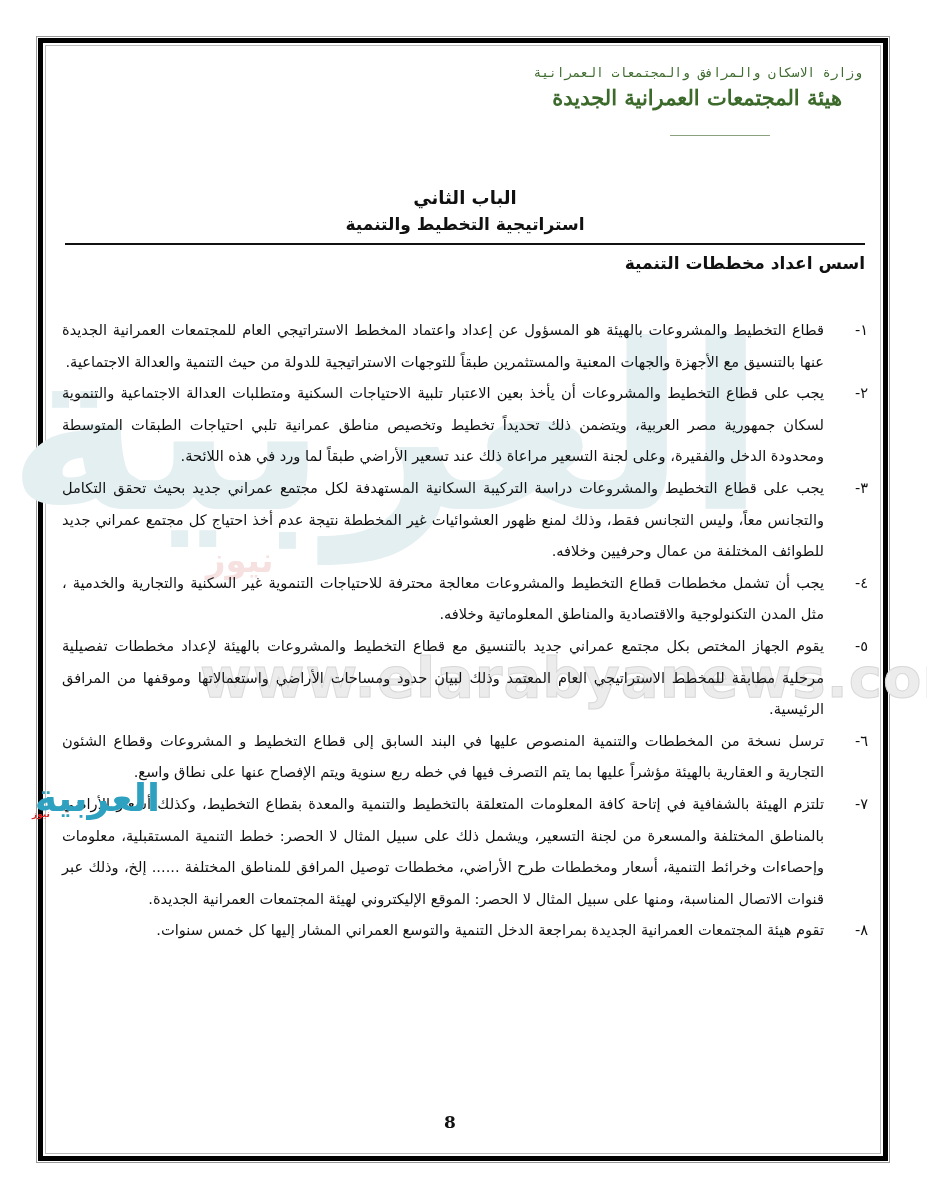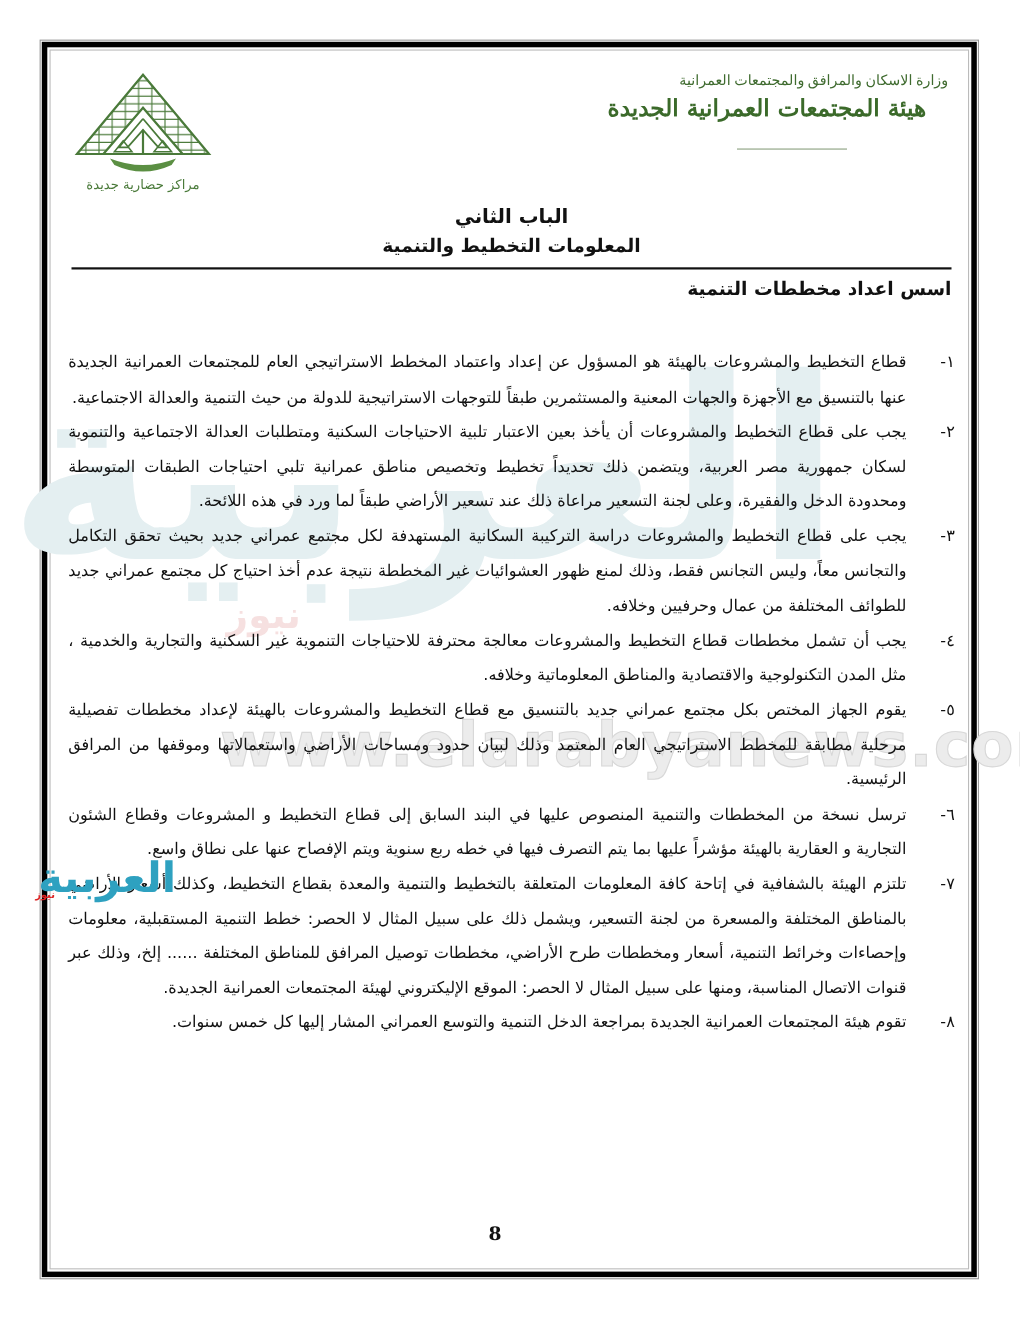--- a/index.html
+++ b/index.html
@@ -25,21 +25,21 @@
             letter-spacing: 1px; z-index: 0; -webkit-text-stroke: 1px #d8d8d8; }
   .wm-logo { position: absolute; left: 30px; top: 775px; width: 130px; height: 46px; z-index: 3;
              direction: rtl; }
   .wm-logo .a { font-weight: bold; font-size: 38px; line-height: 46px; color: #2ea1c0; }
   .wm-logo .c { position: absolute; left: 2px; top: 34px; font-size: 9px; font-weight: bold; color: #d22; }
 
   
   .header { position: absolute; left: 60px; top: 55px; width: 810px; height: 125px; z-index: 2; }
   .logo { position: absolute; left: 0; top: 5px; width: 140px; height: 118px; }
   .ministry { position: absolute; right: 8px; top: 10px; direction: rtl; text-align: right;
-              font-size: 13px; color: #3f6b2f; font-family: Liberation Serif, serif; }
+              font-size: 13px; color: #3f6b2f; font-family: Liberation Mono, monospace; }
   .authority { position: absolute; right: 28px; top: 30px; direction: rtl; text-align: left;
                font-size: 21px; font-weight: bold; color: #3b6a2a; font-family: "DejaVu Serif", serif; }
   .header-rule { position: absolute; right: 100px; top: 80px; width: 100px; height: 1px; background: #8aa07f; }
 
   
   .titles { position: absolute; left: 65px; top: 186px; width: 800px; direction: rtl; text-align: center; z-index: 2; }
   .t-part { font-weight: bold; font-size: 18px; line-height: 24px; }
   .t-strategy { font-weight: bold; font-size: 17px; line-height: 28px; }
   .t-rule { height: 2px; background: #111; margin: 5px 0 4px 0; }
   .t-article { font-weight: bold; font-size: 17px; line-height: 24px; }
@@ -66,46 +66,28 @@
 
 <div class="wm-big">العربية</div>
 <div class="wm-news">نيوز</div>
 <div class="wm-url">www.elarabyanews.com</div>
 <div class="wm-logo">
   <span class="a">العربية</span>
   <span class="c">نيوز</span>
 </div>
 
 <div class="header">
-  <div class="logo">
-    <svg width="140" height="118" viewBox="0 0 140 118">
-      <defs>
-        <pattern id="bricks" width="12" height="7" patternUnits="userSpaceOnUse">
-          <rect width="12" height="7" fill="#ffffff"></rect>
-          <path d="M0 6.5 H12 M6 0 V6.5" stroke="#4a7a3a" stroke-width="1"></path>
-        </pattern>
-      </defs>
-      <polygon points="70,8 10,80 130,80" fill="url(#bricks)" stroke="#4a7a3a" stroke-width="2"></polygon>
-      <polygon points="70,38 34,80 106,80" fill="#ffffff" stroke="#4a7a3a" stroke-width="2"></polygon>
-      <polyline points="70,48 48,74 56,74 70,58 84,74 92,74 70,48" fill="none" stroke="#4a7a3a" stroke-width="1.6"></polyline>
-      <line x1="70" y1="58" x2="70" y2="80" stroke="#4a7a3a" stroke-width="2"></line>
-      <polygon points="44,78 60,78 52,68" fill="none" stroke="#4a7a3a" stroke-width="1.4"></polygon>
-      <polygon points="80,78 96,78 88,68" fill="none" stroke="#4a7a3a" stroke-width="1.4"></polygon>
-      <path d="M40 84 Q70 96 100 84 L96 90 Q70 102 44 90 Z" fill="#5b8f43"></path>
-      <text x="70" y="112" font-size="12" text-anchor="middle" fill="#4a7a3a" font-family="DejaVu Sans, sans-serif">مراكز حضارية جديدة</text>
-    </svg>
-  </div>
   <div class="ministry">وزارة الاسكان والمرافق والمجتمعات العمرانية</div>
   <div class="authority">هيئة المجتمعات العمرانية الجديدة</div>
   <div class="header-rule"></div>
 </div>
 
 <div class="titles">
   <div class="t-part">الباب الثاني</div>
-  <div class="t-strategy">المعلومات التخطيط والتنمية</div>
+  <div class="t-strategy">استراتيجية التخطيط والتنمية</div>
   <div class="t-rule"></div>
   <div class="t-subject">اسس اعداد مخططات التنمية</div>
 </div>
 
 <div class="items">
   <div class="item">
     <span class="num">١-</span>
     <span class="txt">قطاع التخطيط والمشروعات بالهيئة هو المسؤول عن إعداد واعتماد المخطط الاستراتيجي العام للمجتمعات العمرانية الجديدة عنها بالتنسيق مع الأجهزة والجهات المعنية والمستثمرين طبقاً للتوجهات الاستراتيجية للدولة من حيث التنمية والعدالة الاجتماعية.</span>
   </div>
   <div class="item">

